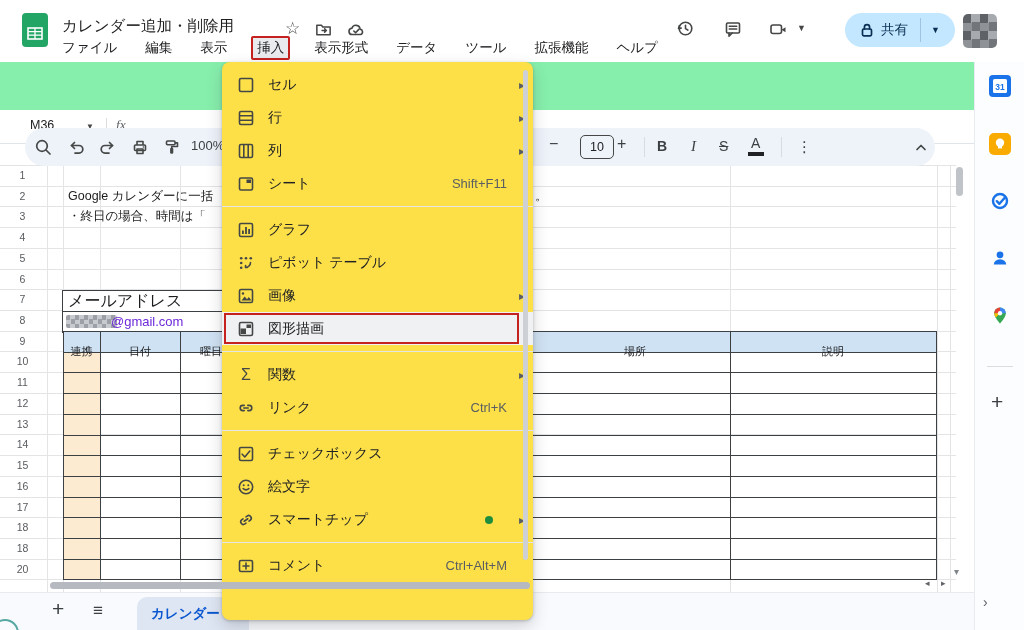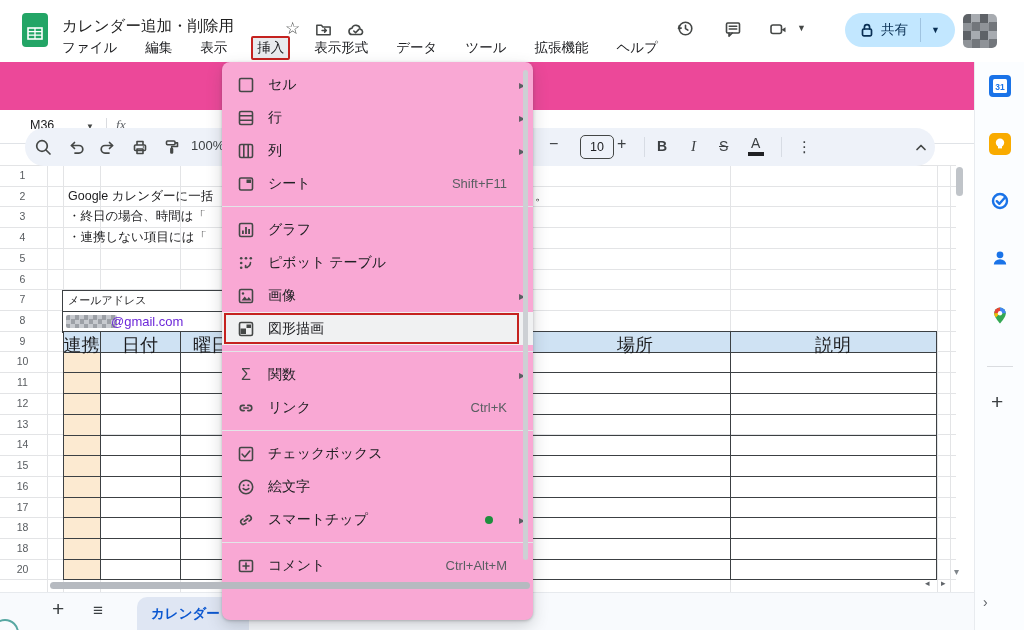--- a/index.html
+++ b/index.html
@@ -26,33 +26,33 @@
   #colstrip{position:absolute;left:0;top:0;width:956px;height:22px;background:#fff;border-bottom:1px solid #dfe1e5;}
   .ch{position:absolute;top:0;height:22px;line-height:22px;text-align:center;font-size:10.5px;color:#575b5f;}
   #gbody{position:absolute;left:0;top:22px;width:956px;height:427px;
          background-image:repeating-linear-gradient(to bottom,#e3e4e6 0,#e3e4e6 1px,transparent 1px,transparent 20.72px);}
   .vline{position:absolute;top:0;width:1px;height:449px;background:#e3e4e6;}
   #rownums{position:absolute;left:0;top:22px;width:45px;}
   .rn{height:20.72px;line-height:20.72px;text-align:center;font-size:10.5px;color:#575b5f;}
   .stext{position:absolute;left:68px;height:20.72px;line-height:20.72px;font-size:12.5px;color:#1c1c1e;white-space:nowrap;}
   
   #mailbox{position:absolute;left:62px;top:124.5px;width:178px;height:41.5px;border:1.5px solid #3c4043;background:#fff;}
-  #mailbox .half{position:relative;height:20px;line-height:20px;font-size:11px;color:#1c1c1e;padding-left:5px;font-family:Liberation Mono, monospace;}
+  #mailbox .half{position:relative;height:20px;line-height:20px;font-size:16px;color:#1c1c1e;padding-left:5px;}
   #mailline{position:absolute;left:0;right:0;top:20px;height:1px;background:#3c4043;}
   #mailblur{position:absolute;left:3px;top:24.5px;width:51px;height:13px;border-radius:2px;
             background:repeating-conic-gradient(#c7cacf 0% 25%,#9da1a7 0% 50%);background-size:9px 9px;}
   
   #tbl{position:absolute;left:63px;top:165.8px;width:874px;height:248.6px;border-bottom:1px solid #3c4043;}
   #tblhead{position:absolute;left:0;top:0;width:874px;height:20.72px;background:#cfe2f3;}
   #tblcream{position:absolute;left:0;top:20.72px;width:37px;height:227.9px;background:#fcead1;}
   #tlines{position:absolute;inset:0;background-image:repeating-linear-gradient(to bottom,#3c4043 0,#3c4043 1px,transparent 1px,transparent 20.72px);pointer-events:none;}
   .tvl{position:absolute;top:0;width:1px;height:248.6px;background:#3c4043;}
-  .thd{position:absolute;top:4px;height:38px;line-height:21px;text-align:center;font-size:18px;color:#1c1c1e;}
-  
-  #imenu{position:absolute;left:222px;top:62px;width:311px;height:558px;background:#f9a8d4;border-radius:8px;
+  .thd{position:absolute;top:10px;height:38px;line-height:21px;text-align:center;font-size:11px;color:#1c1c1e;}
+  
+  #imenu{position:absolute;left:222px;top:62px;width:311px;height:558px;background:#fde047;border-radius:8px;
          box-shadow:0 1px 3px rgba(60,64,67,.3),0 6px 16px rgba(60,64,67,.22);z-index:50;padding-top:6px;box-sizing:border-box;overflow:hidden;}
   .mi{position:relative;display:flex;align-items:center;height:33px;padding:0 26px 0 14px;font-size:14px;color:#202124;}
   .mi-hl{background:#f0f1f2;}
   .mi-ic{width:20px;height:20px;display:inline-flex;align-items:center;justify-content:center;}
   .mi-lb{margin-left:12px;white-space:nowrap;}
   .mi-sp{flex:1;}
   .mi-sc{font-size:13px;color:#5a5e62;white-space:nowrap;}
   .mi-ar{font-size:12px;color:#5a5e62;margin-left:8px;position:absolute;right:8px;}
   .gdot{width:8px;height:8px;border-radius:50%;background:#1e8e3e;margin-right:14px;}
   .rframe{position:absolute;left:2px;right:14px;top:1px;bottom:1px;border:2px solid #c5221f;pointer-events:none;}
@@ -96,21 +96,20 @@
         <div class="ch" style="left: 63px; width: 37px;">B</div>
         <div class="ch" style="left: 100px; width: 80px;">C</div>
         <div class="ch" style="left: 180px; width: 46px;">D</div>
         <div class="ch" style="left: 549px; width: 170px;">H</div>
         <div class="ch" style="left: 740px; width: 190px;">I</div>
       </div>
     <div id="gbody">
       <div class="stext" style="top:20.72px">Google カレンダーに一括</div>
       <div class="stext" style="left:535px;top:20.72px">。</div>
       <div class="stext" style="top:41.44px">・終日の場合、時間は「</div>
-      <div class="stext" style="top:62.16px">・連携しない項目には「</div>
 
       <div id="mailbox">
         <div class="half">メールアドレス</div>
         <div id="mailline"></div>
         <div id="mailblur"></div>
         <div class="abs" style="left:48px;top:21px;height:20px;line-height:20px;font-size:13px;color:#6d28d9">@gmail.com</div>
       </div>
 
       <div id="tbl">
         <div id="tblhead"></div>
@@ -212,21 +211,21 @@
             <path d="M6.4 8 V6.3 a2.6 2.6 0 0 1 5.2 0 V8"></path>
           </svg>
       </span>
       <span class="lb">共有</span>
       <span class="abs" style="left:75px;top:5px;width:1px;height:24px;background:#9fc3e0"></span>
       <span class="abs" style="left:86px;top:12px;font-size:9px;color:#0a3055">▼</span>
     </div>
     <div id="avatar"></div>
   </div>
 
-  <div class="abs" style="left:0;top:62px;width:974px;height:48px;background:#ec4899;z-index:25">
+  <div class="abs" style="left:0;top:62px;width:974px;height:48px;background:#86efac;z-index:25">
     <div id="tbpill">
       <span class="tbi" style="left:8px">
         <svg width="20" height="20" viewBox="0 0 20 20" fill="none" stroke="#444746" stroke-width="1.7" stroke-linecap="round">
             <circle cx="9" cy="9" r="5.3"></circle>
             <path d="M13 13 l4 4"></path>
           </svg>
       </span>
       <span class="tbi" style="left:41px">
         <svg width="20" height="20" viewBox="0 0 20 20" fill="none" stroke="#444746" stroke-width="1.7" stroke-linecap="round" stroke-linejoin="round">
             <path d="M5.5 8.5 h7.5 a3.8 3.8 0 0 1 0 7.6 H9"></path>

